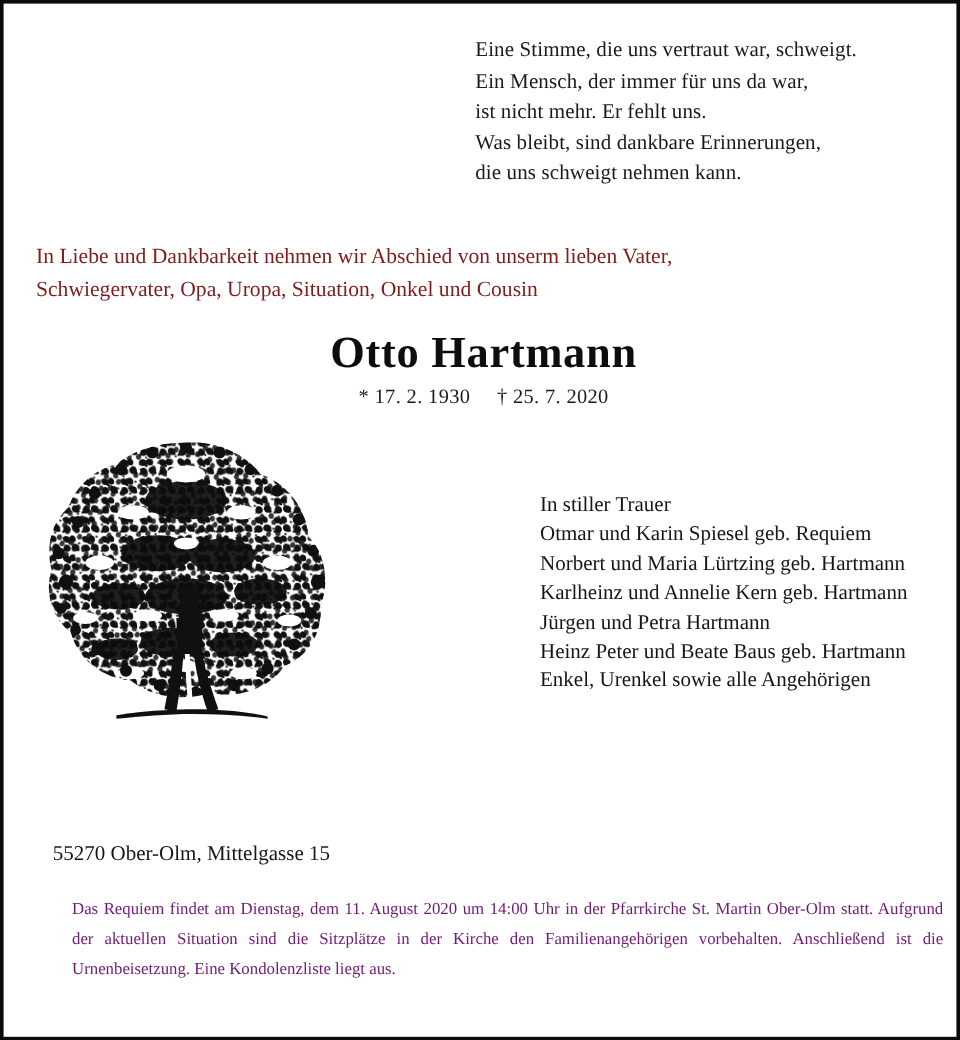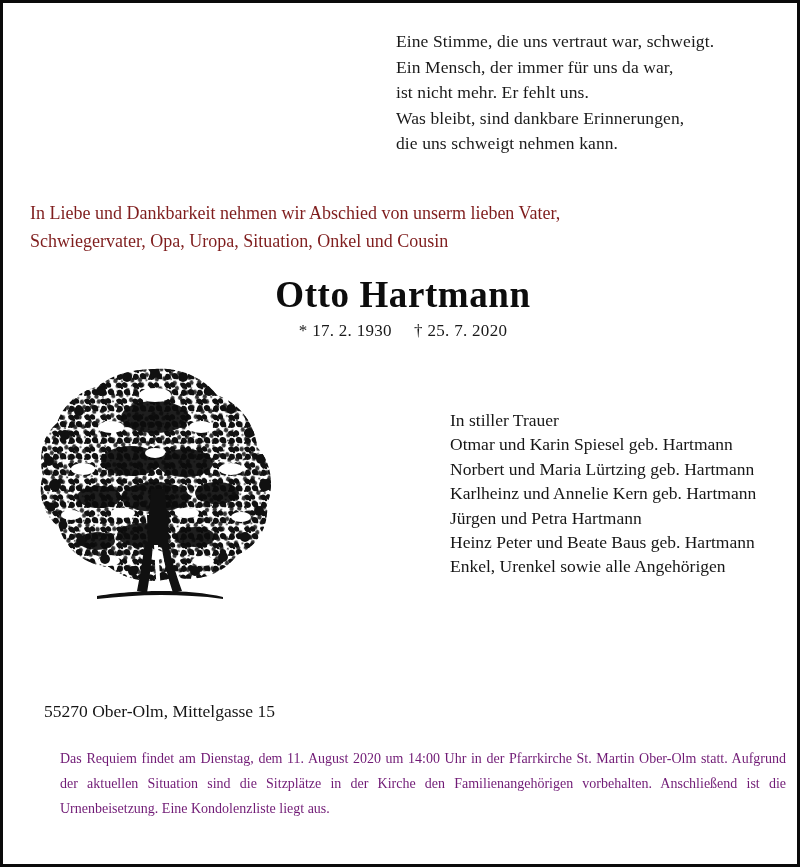--- a/index.html
+++ b/index.html
@@ -273,21 +273,21 @@
       </g>
 
       <path d="M119 180 C 120 198, 121 214, 122 228 L 126 228 C 125 212, 124 196, 123 180 Z" fill="#ffffff"></path>
 
       <path d="M62 231 C 86 227, 112 226, 126 226 C 148 226, 172 228, 188 232 L188 234 C 168 231, 146 230, 126 230 C 104 230, 82 232, 62 234 Z" fill="#101010"></path>
     </svg>
   </div>
 
   <div class="mourners">
     <div>In stiller Trauer</div>
-    <div>Otmar und Karin Spiesel geb. Hartmann</div>
+    <div>Otmar und Karin Spiesel geb. Requiem</div>
     <div>Norbert und Maria Lürtzing geb. Hartmann</div>
     <div>Karlheinz und Annelie Kern geb. Hartmann</div>
     <div>Jürgen und Petra Hartmann</div>
     <div>Heinz Peter und Beate Baus geb. Hartmann</div>
     <div>Enkel, Urenkel sowie alle Angehörigen</div>
   </div>
 
   <div class="address">55270 Ober-Olm, Mittelgasse 15</div>
 
   <div class="requiem">Das Requiem findet am Dienstag, dem 11. August 2020 um 14:00 Uhr in der Pfarrkirche St. Martin Ober-Olm statt. Aufgrund der aktuellen Situation sind die Sitzplätze in der Kirche den Familienangehörigen vorbehalten. Anschließend ist die Urnenbeisetzung. Eine Kondolenzliste liegt aus.</div>

